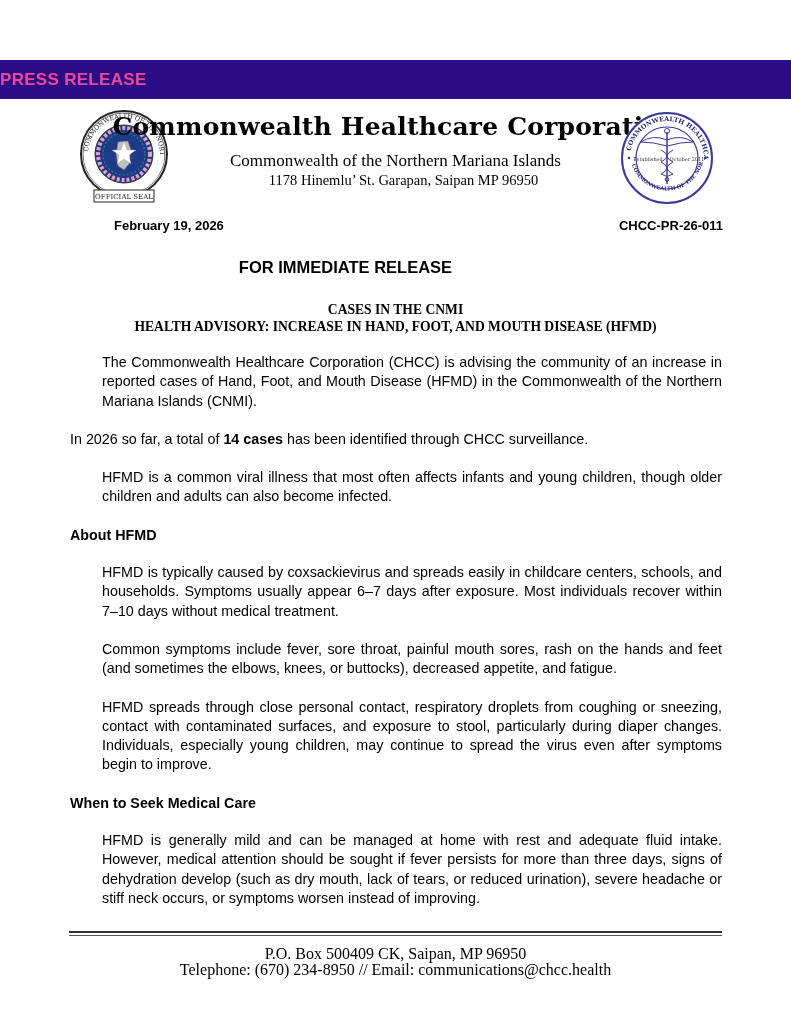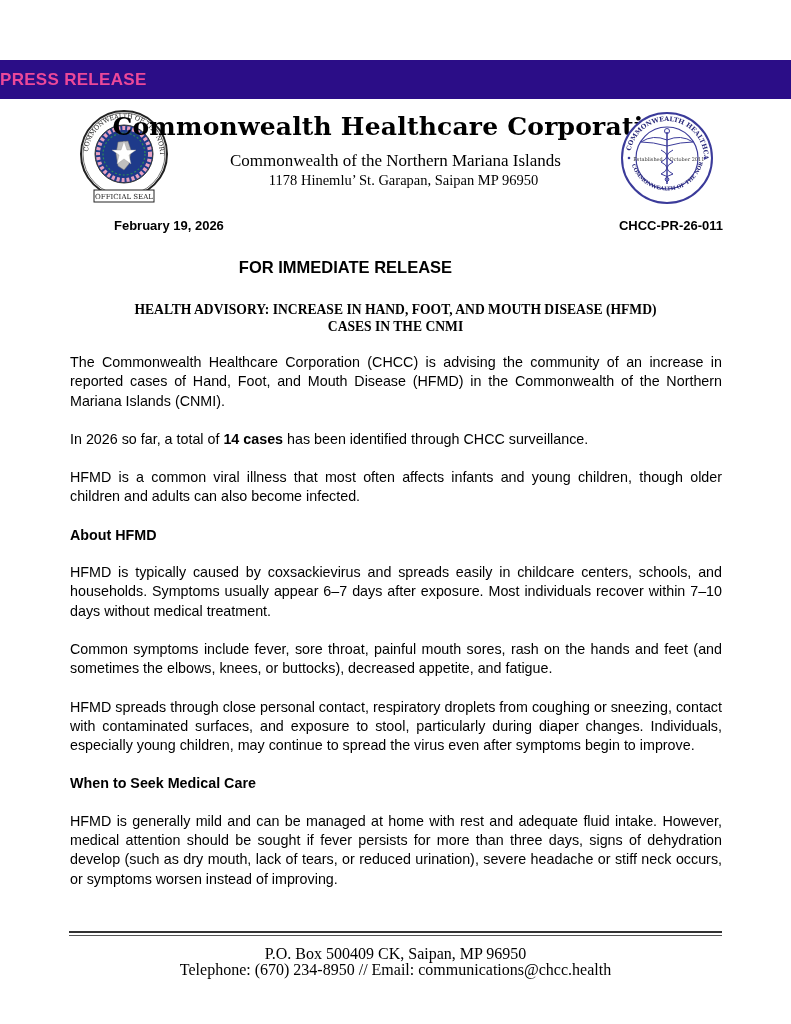--- a/index.html
+++ b/index.html
@@ -38,21 +38,21 @@
   }
   .headline {
     position: absolute; left: 80px; width: 631px; top: 301px; text-align: center;
     font-family: "Liberation Serif", serif; font-weight: bold; font-size: 13.6px; line-height: 17px;
   }
   .body {
     position: absolute; left: 70px; width: 652px; top: 353px;
     font-family: "Liberation Sans", sans-serif; font-size: 14.3px; line-height: 19.3px;
   }
   .body p { margin: 0 0 19px 0; text-align: justify; }
-  .body p.last-line-left { text-align-last: left; }
+  .body p.last-line-left { text-align-last: left; margin-left: 32px; }
   .body h3 { margin: 0 0 18px 0; font-size: 14.3px; font-weight: bold; }
   .rule {
     position: absolute; left: 69px; width: 653px; top: 931px; height: 5px;
     border-top: 2px solid #333; border-bottom: 1px solid #555; box-sizing: border-box;
   }
   .footer {
     position: absolute; left: 0; width: 791px; top: 946px; text-align: center;
     font-family: "Liberation Serif", serif; font-size: 16px; line-height: 16px;
   }
 </style>
@@ -108,22 +108,22 @@
     <circle cx="88" cy="48" r="1.3" fill="#3b3b9a"></circle>
   </svg>
 </div>
 
 <div class="date">February 19, 2026</div>
 <div class="ref">CHCC-PR-26-011</div>
 
 <div class="immediate">FOR IMMEDIATE RELEASE</div>
 
 <div class="headline">
+  <div>CASES IN THE CNMI</div>
   <div>HEALTH ADVISORY: INCREASE IN HAND, FOOT, AND MOUTH DISEASE (HFMD)</div>
-  <div>CASES IN THE CNMI</div>
 </div>
 
 <div class="body">
   <p class="last-line-left">The Commonwealth Healthcare Corporation (CHCC) is advising the community of an increase in reported cases of Hand, Foot, and Mouth Disease (HFMD) in the Commonwealth of the Northern Mariana Islands (CNMI).</p>
   <p><span>In 2026 so far, a total of </span><b>14 cases</b><span> has been identified through CHCC surveillance.</span></p>
   <p class="last-line-left">HFMD is a common viral illness that most often affects infants and young children, though older children and adults can also become infected.</p>
 
   <h3>About HFMD</h3>
   <p class="last-line-left">HFMD is typically caused by coxsackievirus and spreads easily in childcare centers, schools, and households. Symptoms usually appear 6–7 days after exposure. Most individuals recover within 7–10 days without medical treatment.</p>
   <p class="last-line-left">Common symptoms include fever, sore throat, painful mouth sores, rash on the hands and feet (and sometimes the elbows, knees, or buttocks), decreased appetite, and fatigue.</p>

